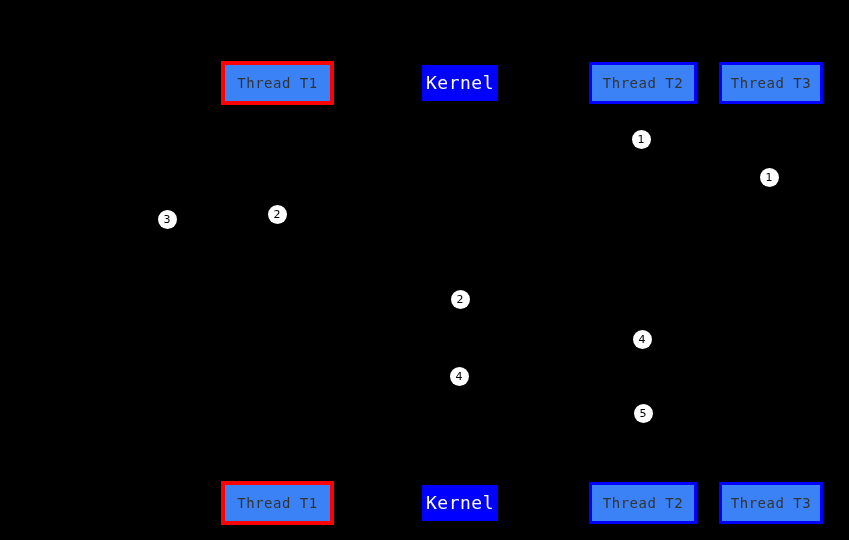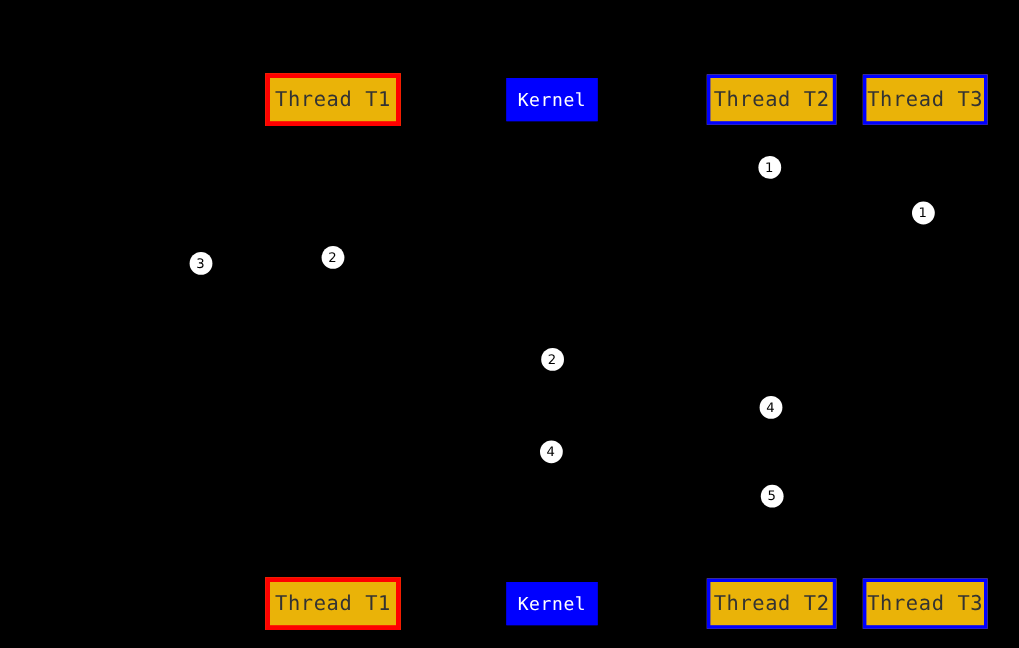--- a/index.html
+++ b/index.html
@@ -30,26 +30,26 @@
     line-height: 1;
   }
   .node-label {
     display: block;
     white-space: pre;
   }
   .node.filled {
     background: #0000ff;
     border: 1px solid #0000ff;
     color: #ffffff;
-    font-size: 15px;
+    font-size: 18px;
   }
   .node.outlined {
-    background: #eab308;
+    background: #3b82f6;
     color: #333333;
-    font-size: 17px;
+    font-size: 14px;
   }
   .node.outlined.red {
     border: 4px solid #ff0000;
   }
   .node.outlined.blue {
     border: 3px solid #0000ff;
     text-align: right;
   }
   
   .lifeline {

